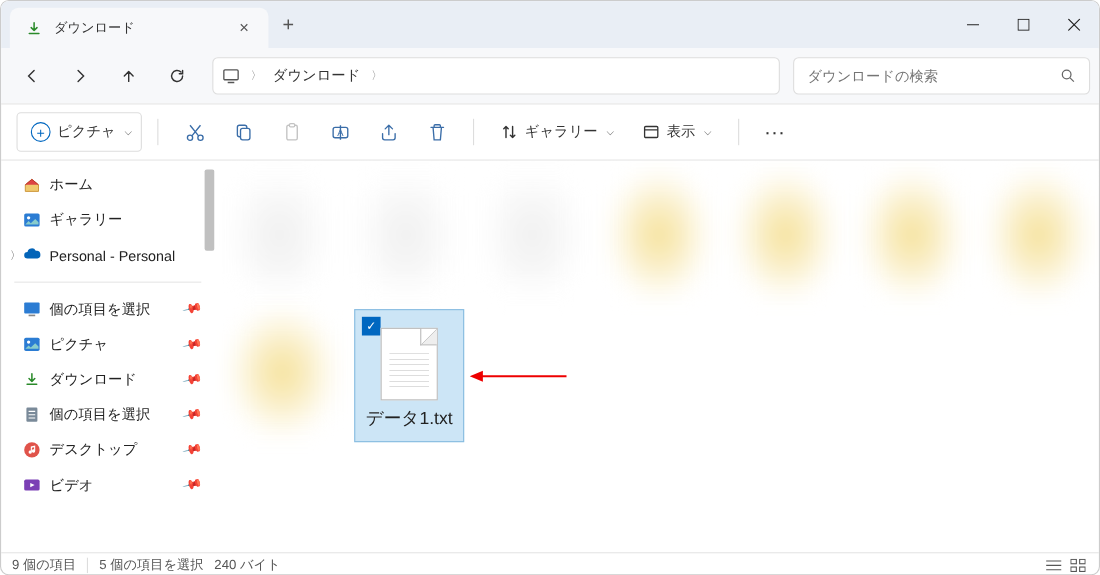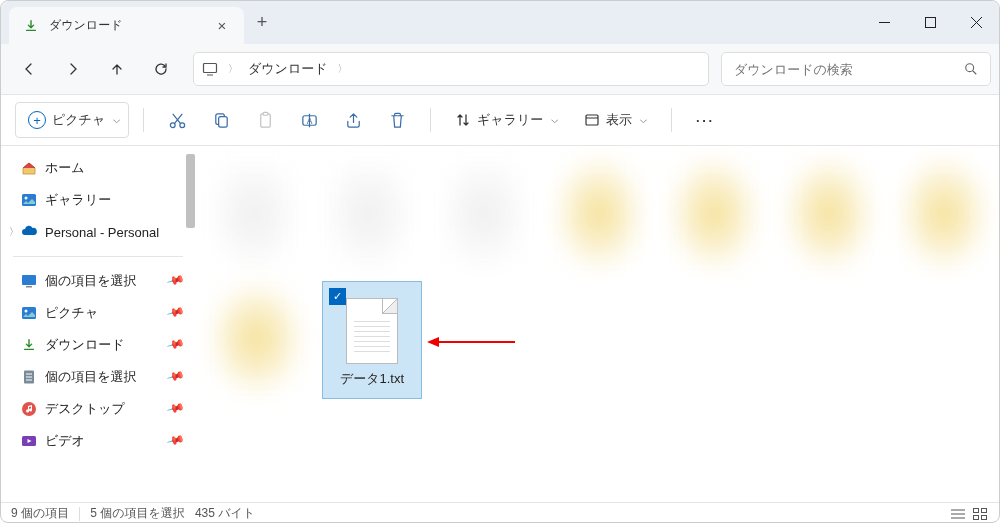--- a/index.html
+++ b/index.html
@@ -52,21 +52,21 @@
     .blur-folder { background: radial-gradient(ellipse at center, #f5dd8a 0%, #fff 75%); filter: blur(10px); opacity: 0.9; }
     .blur-file { background: radial-gradient(ellipse at center, #e8e8e8 0%, #fff 75%); filter: blur(10px); opacity: 0.7; }
     .second-row { display: flex; gap: 18px; padding-left: 4px; align-items: flex-start; }
     
     .file-item { width: 100px; display: flex; flex-direction: column; align-items: center; gap: 6px; padding: 6px 5px 10px; cursor: pointer; position: relative; }
     .file-item.selected { background: #cce5f6; border: 1px solid #88bce0; }
     .check { position: absolute; left: 6px; top: 6px; width: 17px; height: 17px; background: #0067c0; display: flex; align-items: center; justify-content: center; color: #fff; font-size: 11px; }
     .doc-icon { width: 52px; height: 66px; background: #fff; border: 1px solid #bbb; position: relative; margin-top: 10px; }
     .doc-icon::before { content: ""; position: absolute; right: 0; top: 0; width: 14px; height: 14px; background: linear-gradient(135deg, #fff 0 48%, #bbb 49% 51%, #eee 52% 100%); border-left: 1px solid #bbb; border-bottom: 1px solid #bbb; }
     .doc-lines { position: absolute; left: 7px; right: 7px; top: 22px; bottom: 8px; background: repeating-linear-gradient(to bottom, #ddd 0 1px, transparent 1px 5px); }
-    .file-label { font-size: 13px; color: #222; text-align: center; }
+    .file-label { font-size: 16px; color: #222; text-align: center; }
     
     .arrow-annot { position: absolute; left: 443px; top: 346px; }
     
     
     .status { height: 22px; border-top: 1px solid #e5e5e5; display: flex; align-items: center; padding: 0 10px; font-size: 12px; color: #555; gap: 10px; }
     .status-sep { width: 1px; height: 14px; background: #ddd; }
     .status-spacer { flex: 1; }
     .view-toggle { display: flex; gap: 4px; }
     .view-btn { width: 18px; height: 16px; display: flex; align-items: center; justify-content: center; cursor: pointer; color: #555; }
     
@@ -339,21 +339,21 @@
           <path d="M0 6 L12 1 L12 11 Z" fill="#e00"></path>
         </svg>
     </div>
   </div>
 </div>
 
 <div class="status">
   <span>9 個の項目</span>
   <span class="status-sep"></span>
   <span>5 個の項目を選択</span>
-  <span>435 バイト</span>
+  <span>240 バイト</span>
   <div class="status-spacer"></div>
   <div class="view-toggle">
     <div class="view-btn">
         <svg width="14" height="12">
           <line x1="0" y1="2" x2="14" y2="2" stroke="#555"></line>
           <line x1="0" y1="6" x2="14" y2="6" stroke="#555"></line>
           <line x1="0" y1="10" x2="14" y2="10" stroke="#555"></line>
         </svg>
       </div>
     <div class="view-btn">

